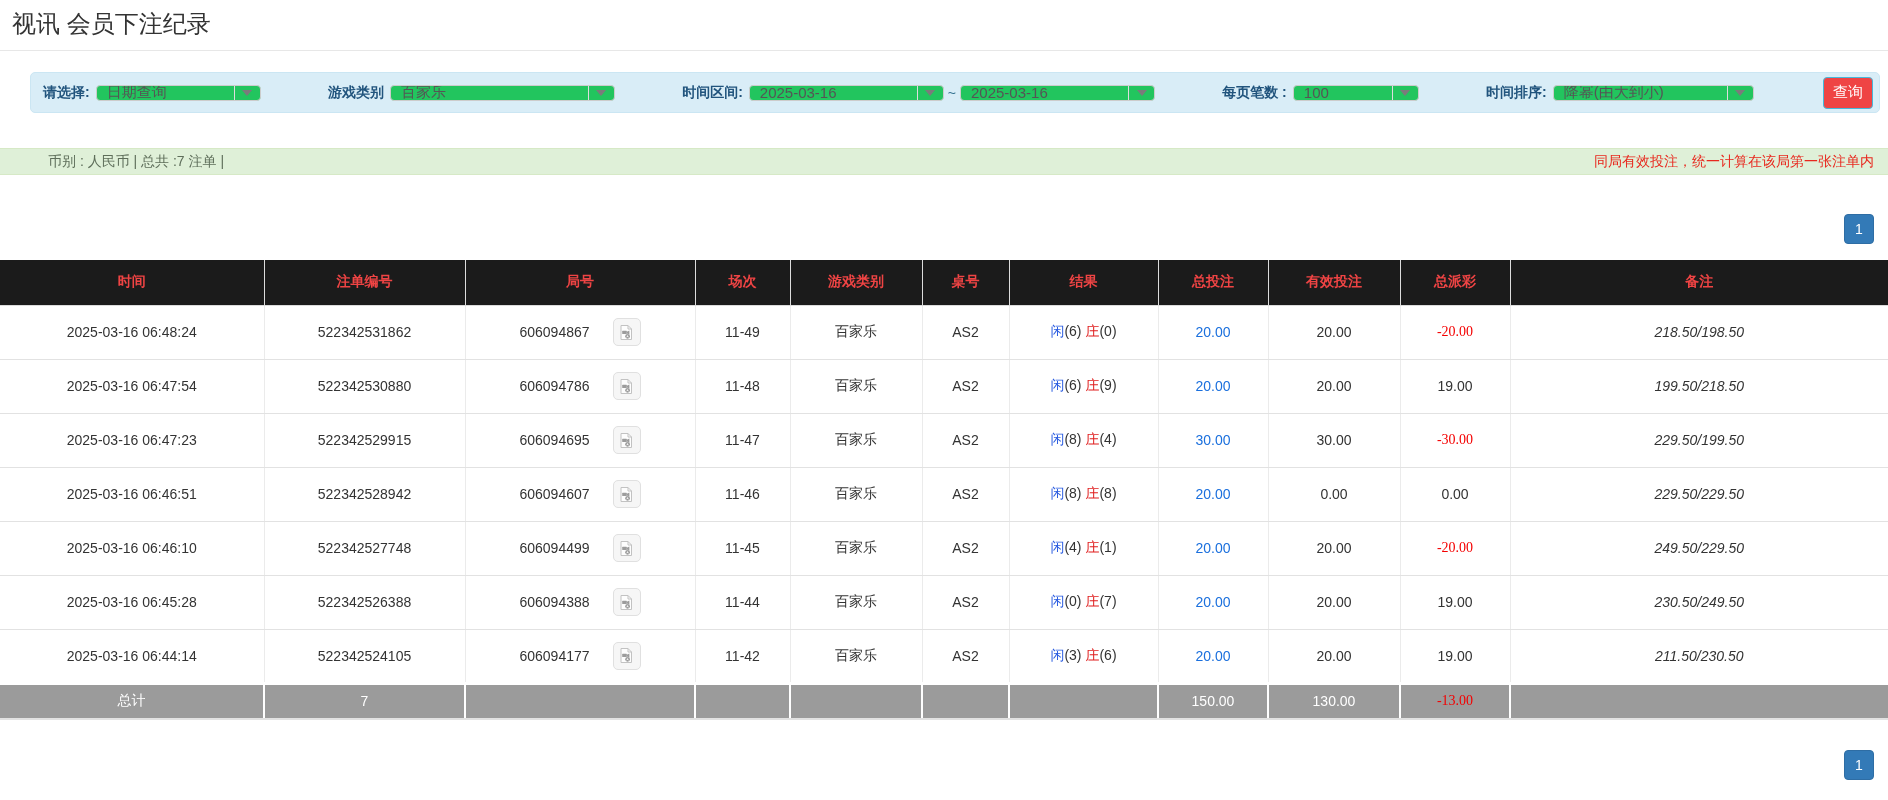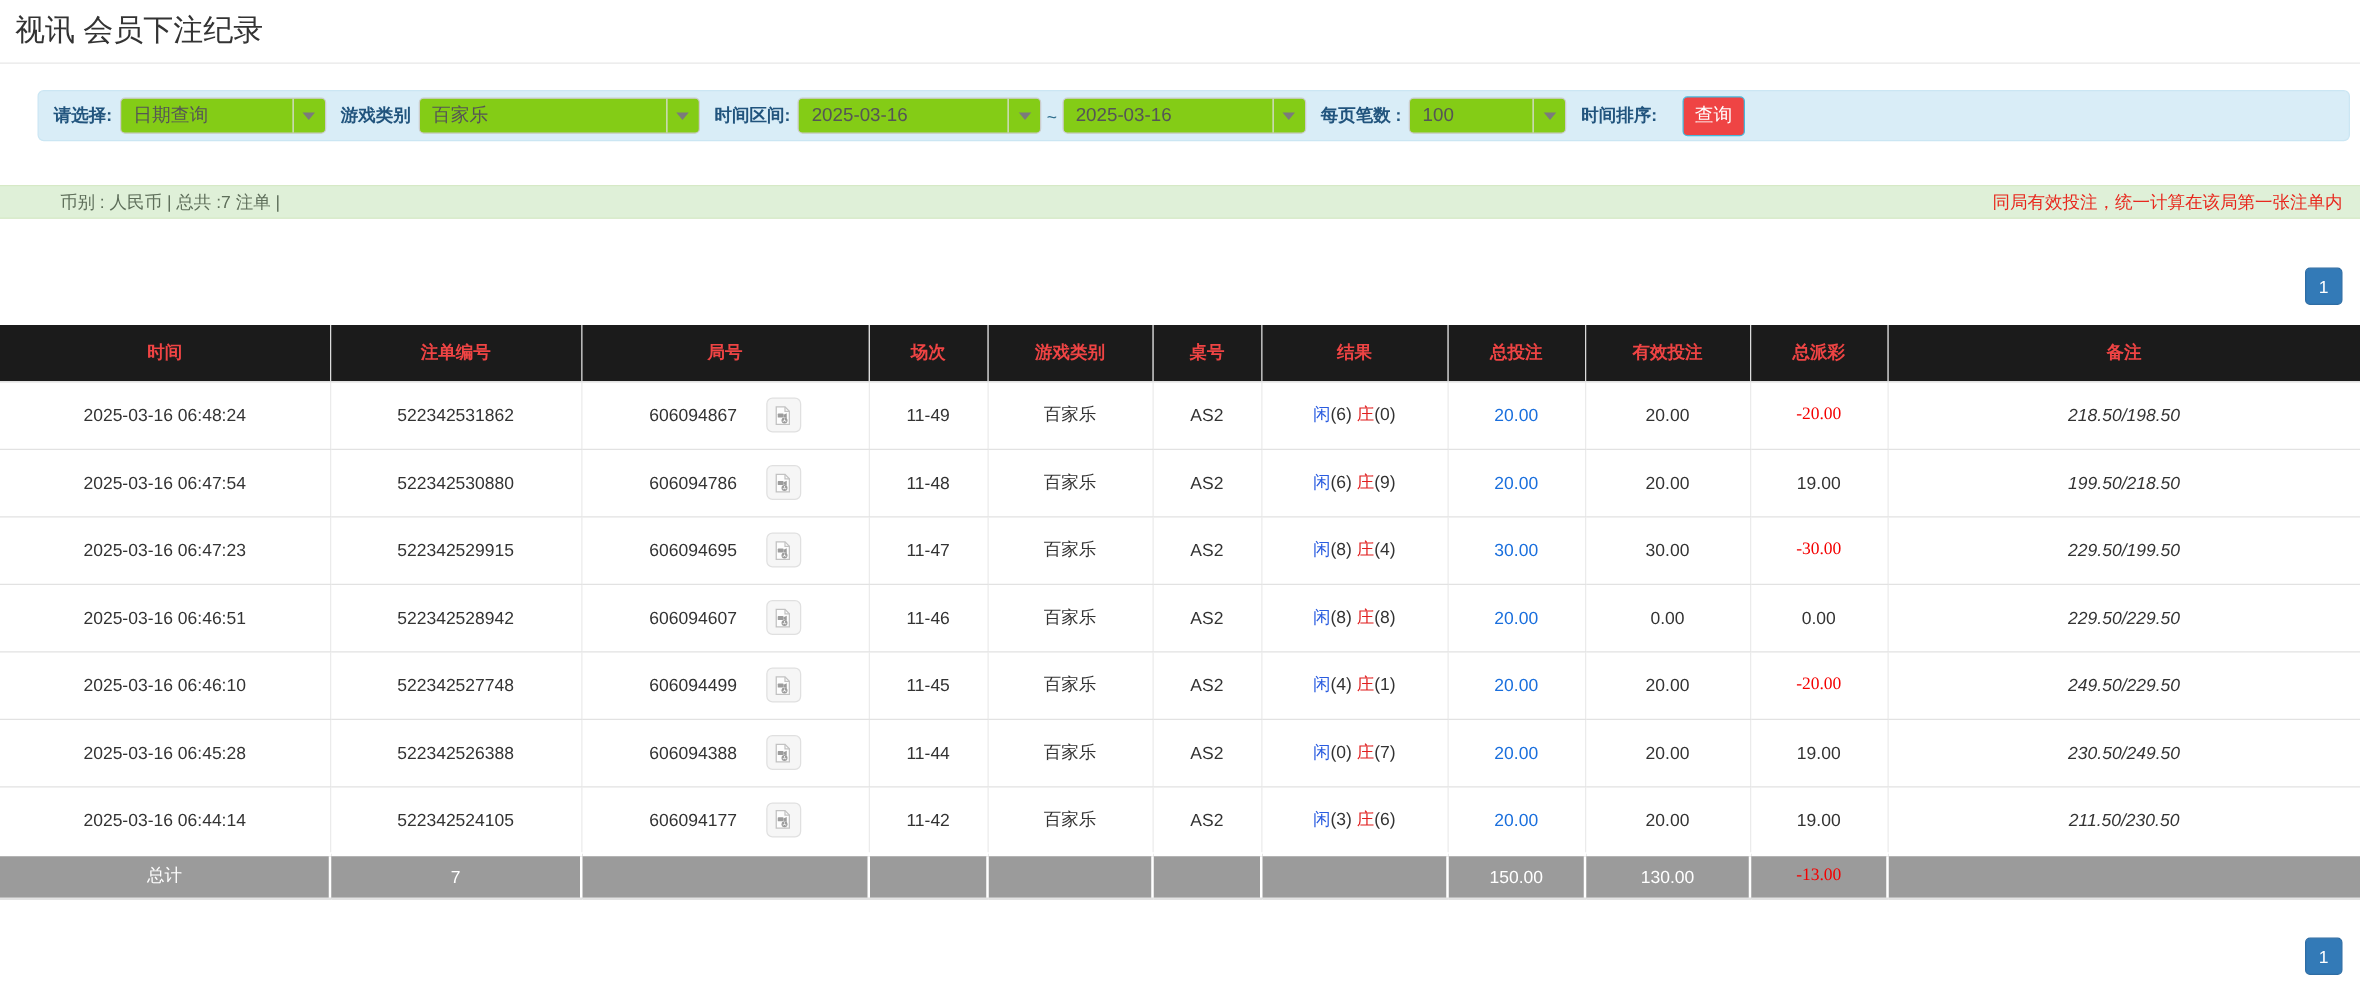--- a/index.html
+++ b/index.html
@@ -5,24 +5,24 @@
   * { margin:0; padding:0; box-sizing:border-box; }
   html,body { width:1888px; height:800px; overflow:hidden; background:#fff;
     font-family:"Liberation Sans","DejaVu Sans",sans-serif; color:#333; }
 
   
   .title-wrap { padding:8px 12px 10px 12px; border-bottom:1px solid #e7e7e7; }
   .page-title { font-size:24px; font-weight:400; color:#333; }
 
   
   .filter-bar { margin:21px 8px 0 30px; background:#d9edf7; border:1px solid #cbe6f3;
-    border-radius:5px; height:41px; display:flex; align-items:center; padding:0 6px; }
+    border-radius:5px; height:41px; display:flex; align-items:center; padding:0 6px;justify-content:space-between; }
   .fgroup { display:flex; align-items:center; margin-right:6px; }
   .flabel { font-size:14px; font-weight:bold; color:#21547d; margin:0 6px; white-space:nowrap; }
-  .sel { background:#84cc16; border:1px solid #ccc; border-radius:4px; height:29px;
+  .sel { background:#22c55e; border:1px solid #ccc; border-radius:4px; height:16px;
     display:flex; align-items:stretch; cursor:pointer; }
   .sel-val { flex:1; display:flex; align-items:center; padding-left:10px;
     font-size:15px; color:#555; white-space:nowrap; overflow:hidden; }
   .sel-caret { width:26px; border-left:1px solid #ddd; display:flex; align-items:center; justify-content:center; }
   .sel-caret::after { content:""; width:0; height:0; border-left:5px solid transparent;
     border-right:5px solid transparent; border-top:6px solid #7b7b7b; }
   .w165{width:165px} .w225{width:225px} .w195{width:195px} .w126{width:126px} .w201{width:201px}
   .tilde { font-size:14px; color:#31708f; margin:0 4px; }
   .btn-query { margin-left:8px; background:#ef4444; border:1px solid #46b8da; color:#fff;
     font-size:15px; border-radius:4px; height:32px; width:50px; cursor:pointer;
@@ -100,20 +100,24 @@
   </div>
   <div class="fgroup">
     <span class="flabel">每页笔数 :</span>
     <div class="sel w126">
       <span class="sel-val">100</span>
       <span class="sel-caret"></span>
     </div>
   </div>
   <div class="fgroup">
     <span class="flabel">时间排序:</span>
+    <div class="sel w201">
+      <span class="sel-val">降幂(由大到小)</span>
+      <span class="sel-caret"></span>
+    </div>
   </div>
   <button class="btn-query">查询</button>
 </div>
 
 <div class="summary-bar">
   <span class="summary-left">币别 : 人民币 | 总共 :7 注单 |</span>
   <span class="summary-right">同局有效投注，统一计算在该局第一张注单内</span>
 </div>
 
 <div class="pager top">

